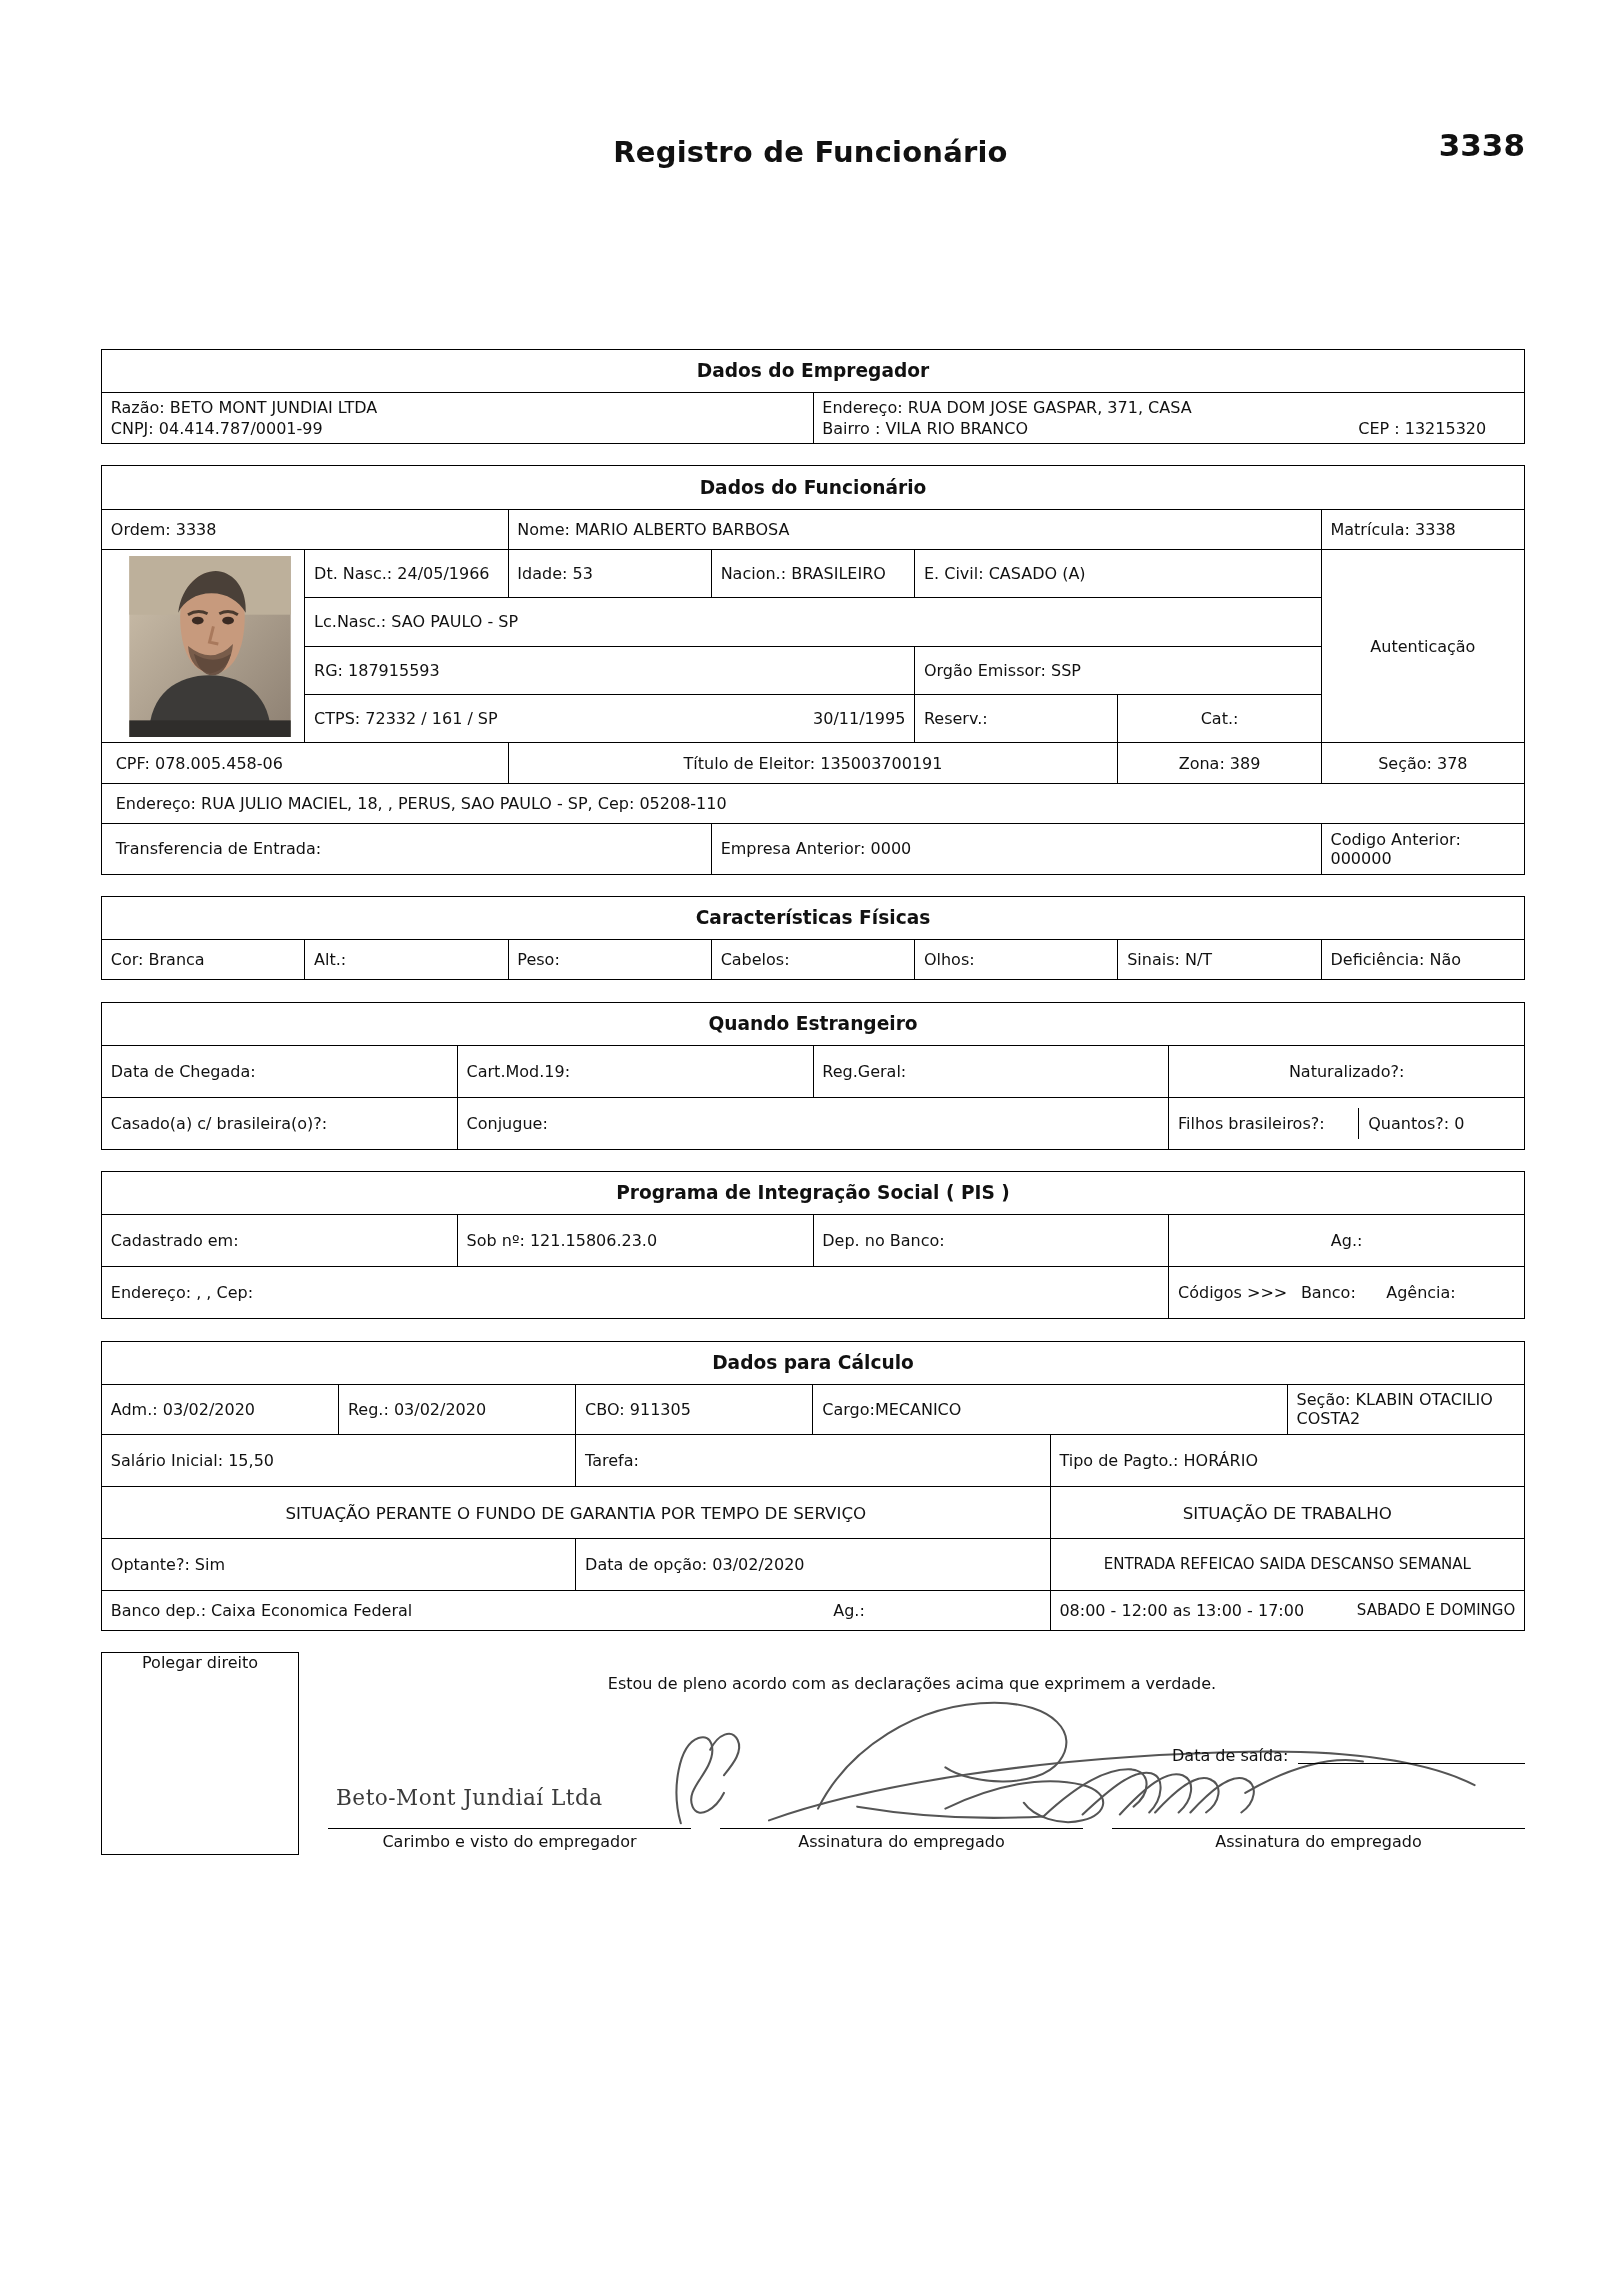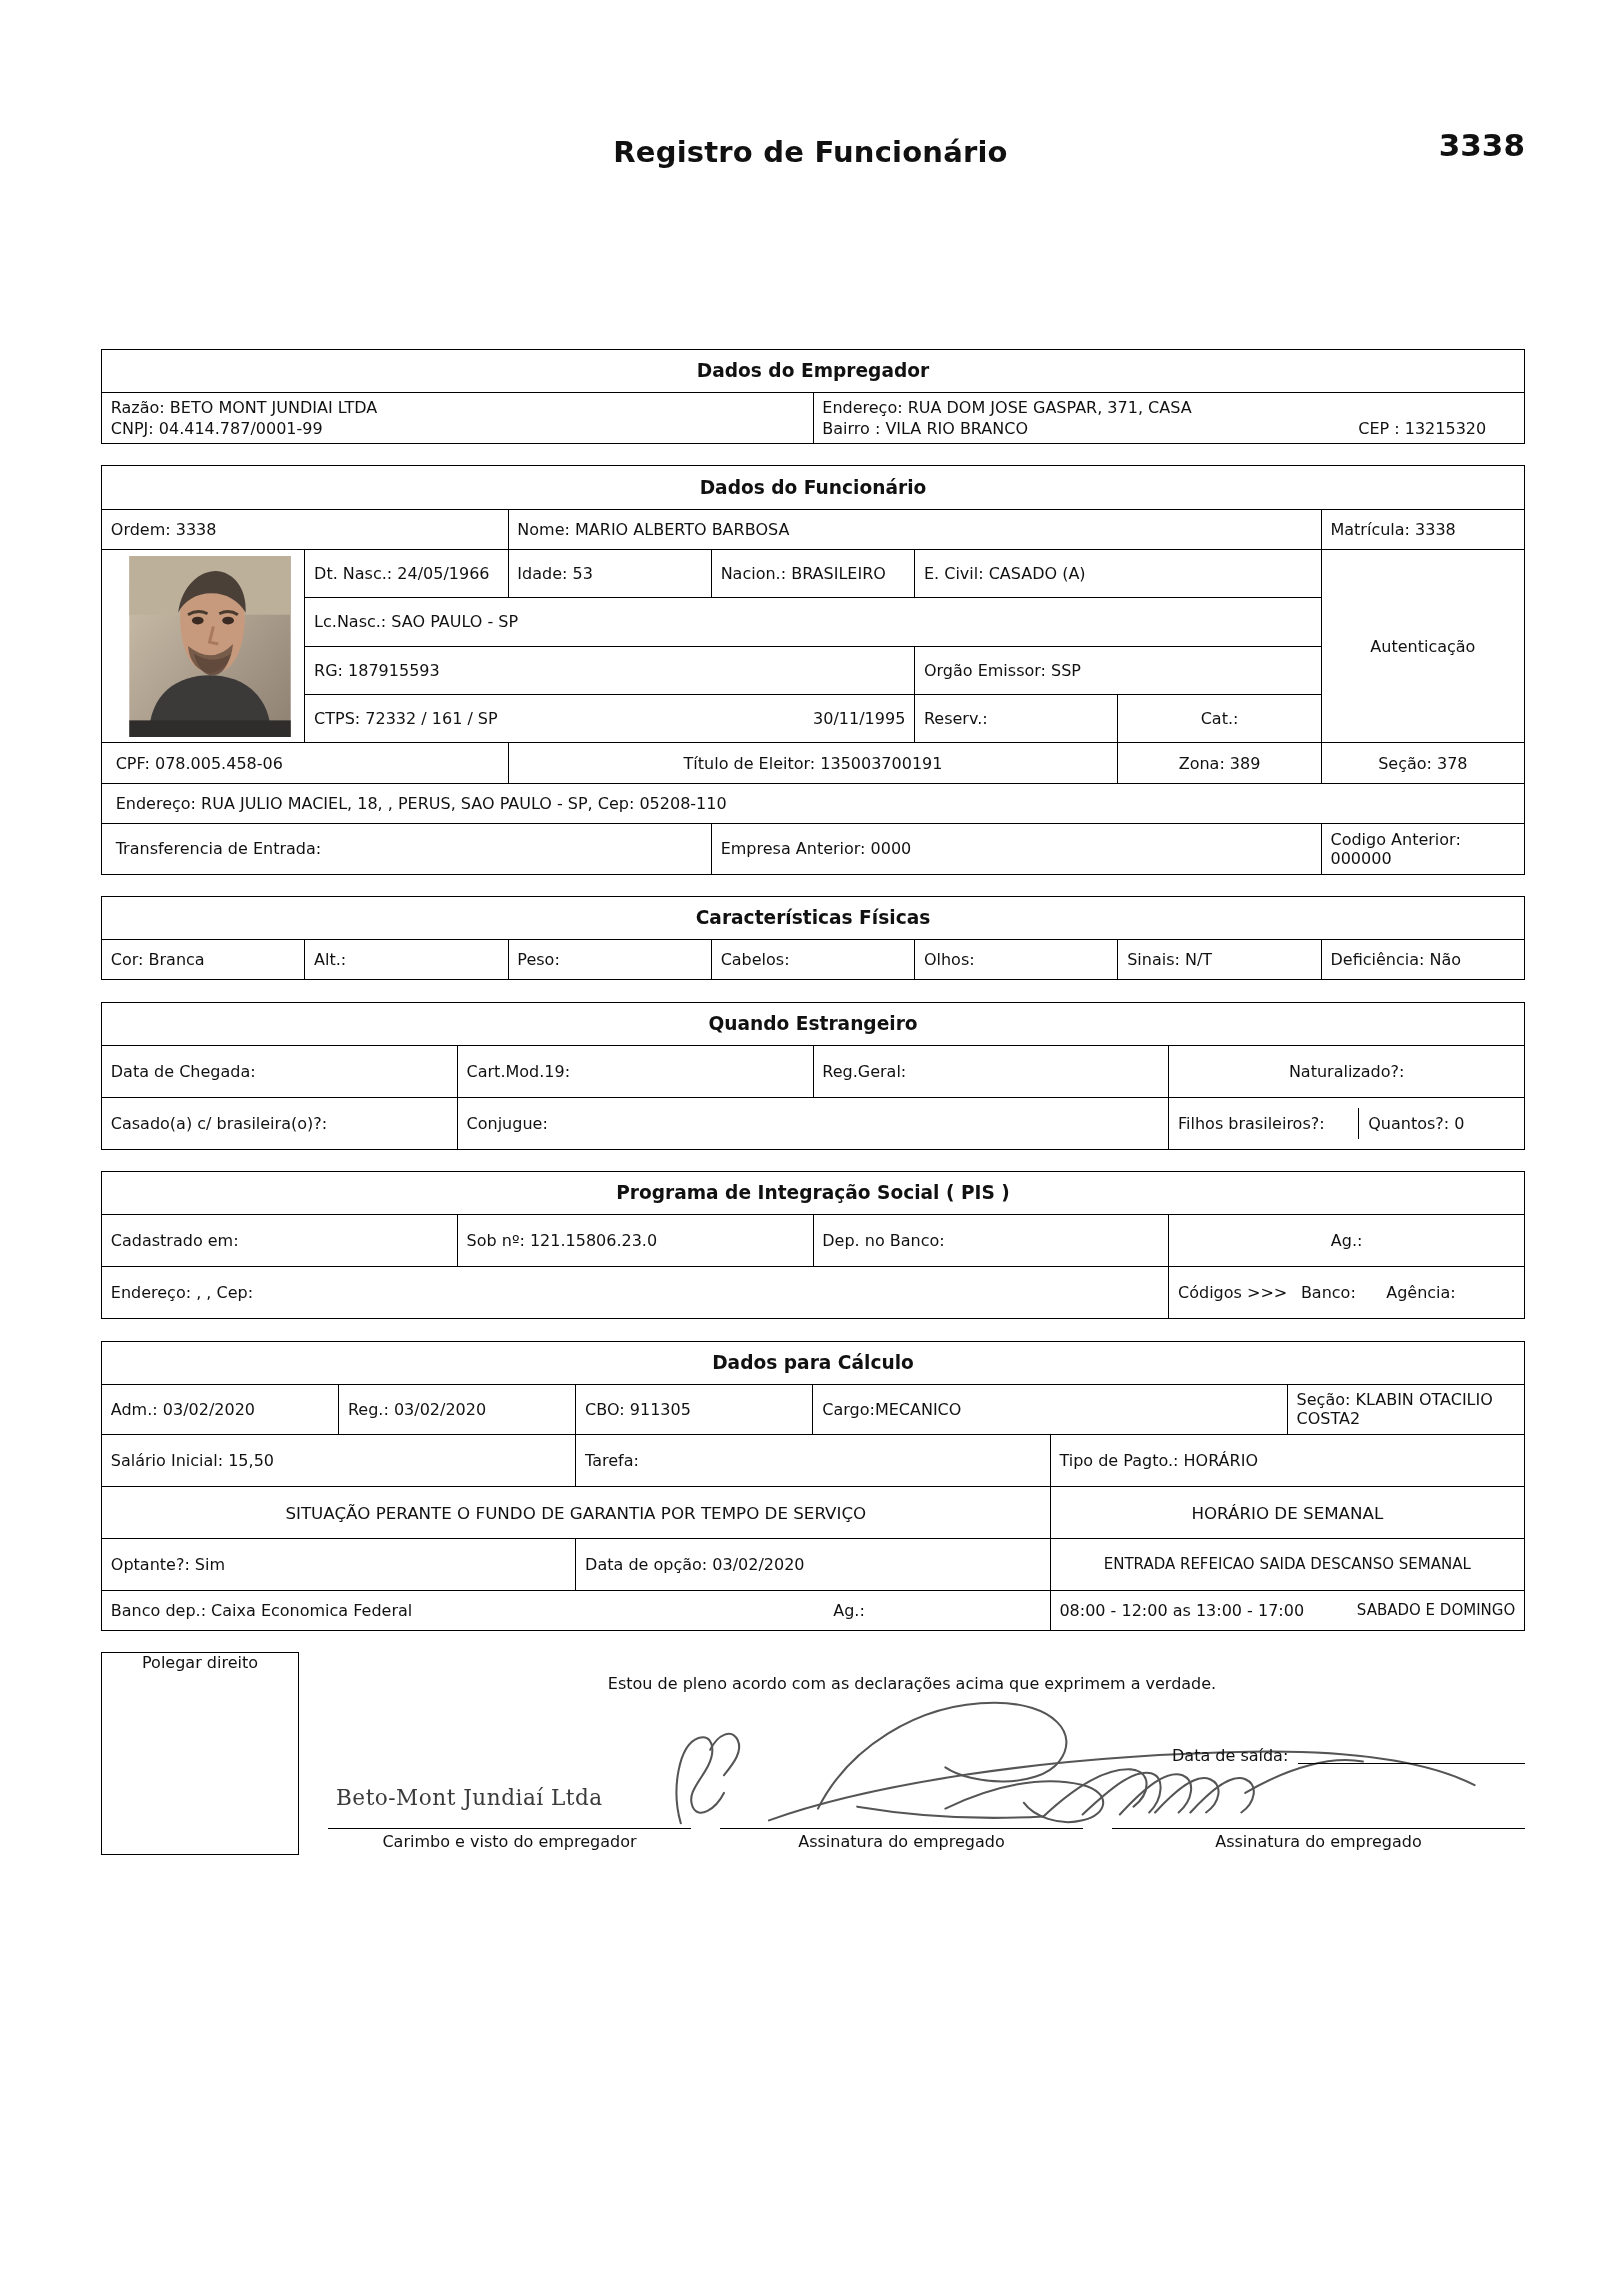--- a/index.html
+++ b/index.html
@@ -223,21 +223,21 @@
           <td colspan="2">Cargo:MECANICO</td>
           <td style="width:421px;">Seção: KLABIN OTACILIO COSTA2</td>
         </tr>
         <tr>
           <td colspan="2" class="h-tall">Salário Inicial: 15,50</td>
           <td colspan="2">Tarefa:</td>
           <td colspan="2">Tipo de Pagto.: HORÁRIO</td>
         </tr>
         <tr>
           <td colspan="4" class="center h-tall" style="font-size:16.7px;">SITUAÇÃO PERANTE O FUNDO DE GARANTIA POR TEMPO DE SERVIÇO</td>
-          <td colspan="2" class="center" style="font-size:16.7px;">HORÁRIO DE SEMANAL</td>
+          <td colspan="2" class="center" style="font-size:16.7px;">SITUAÇÃO DE TRABALHO</td>
         </tr>
         <tr>
           <td colspan="2" class="h-tall">Optante?:  Sim</td>
           <td colspan="2">Data de opção: 03/02/2020</td>
           <td colspan="2" class="center small">ENTRADA     REFEICAO         SAIDA      DESCANSO SEMANAL</td>
         </tr>
         <tr>
           <td colspan="4" class="h-tall" style="padding:0;">
             <div style="display:flex;justify-content:space-between;padding:6.9px 8.8px;">
               <span>Banco dep.: Caixa Economica Federal</span>

